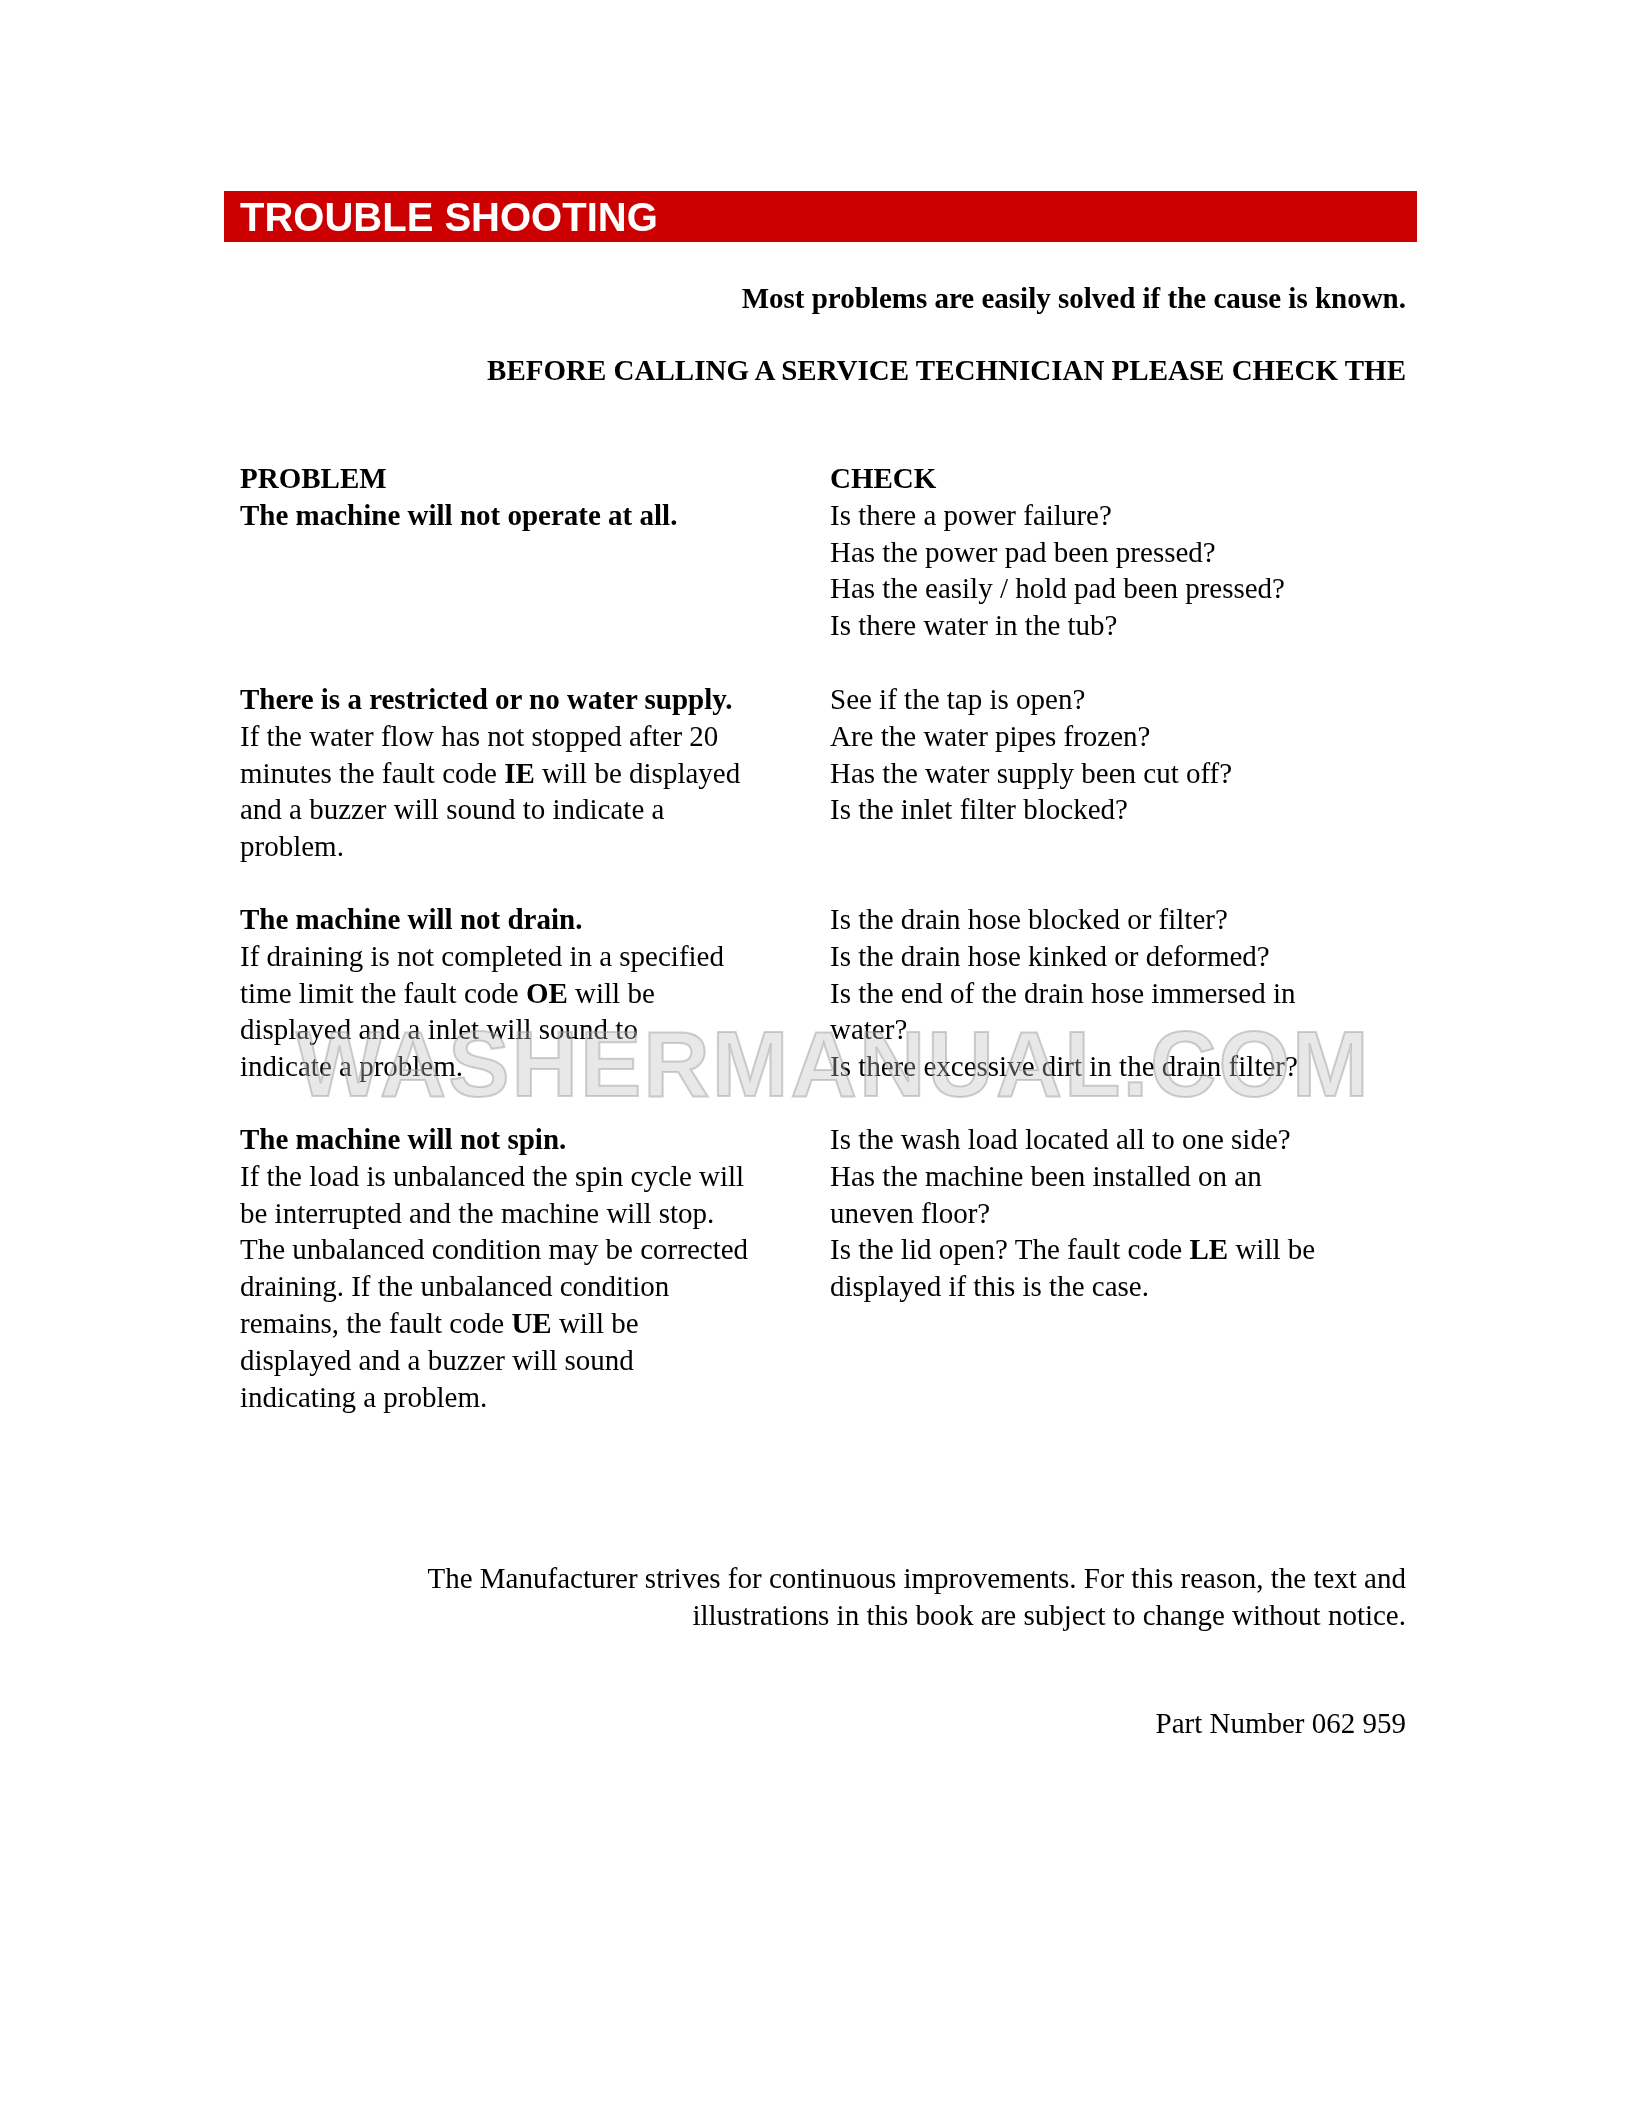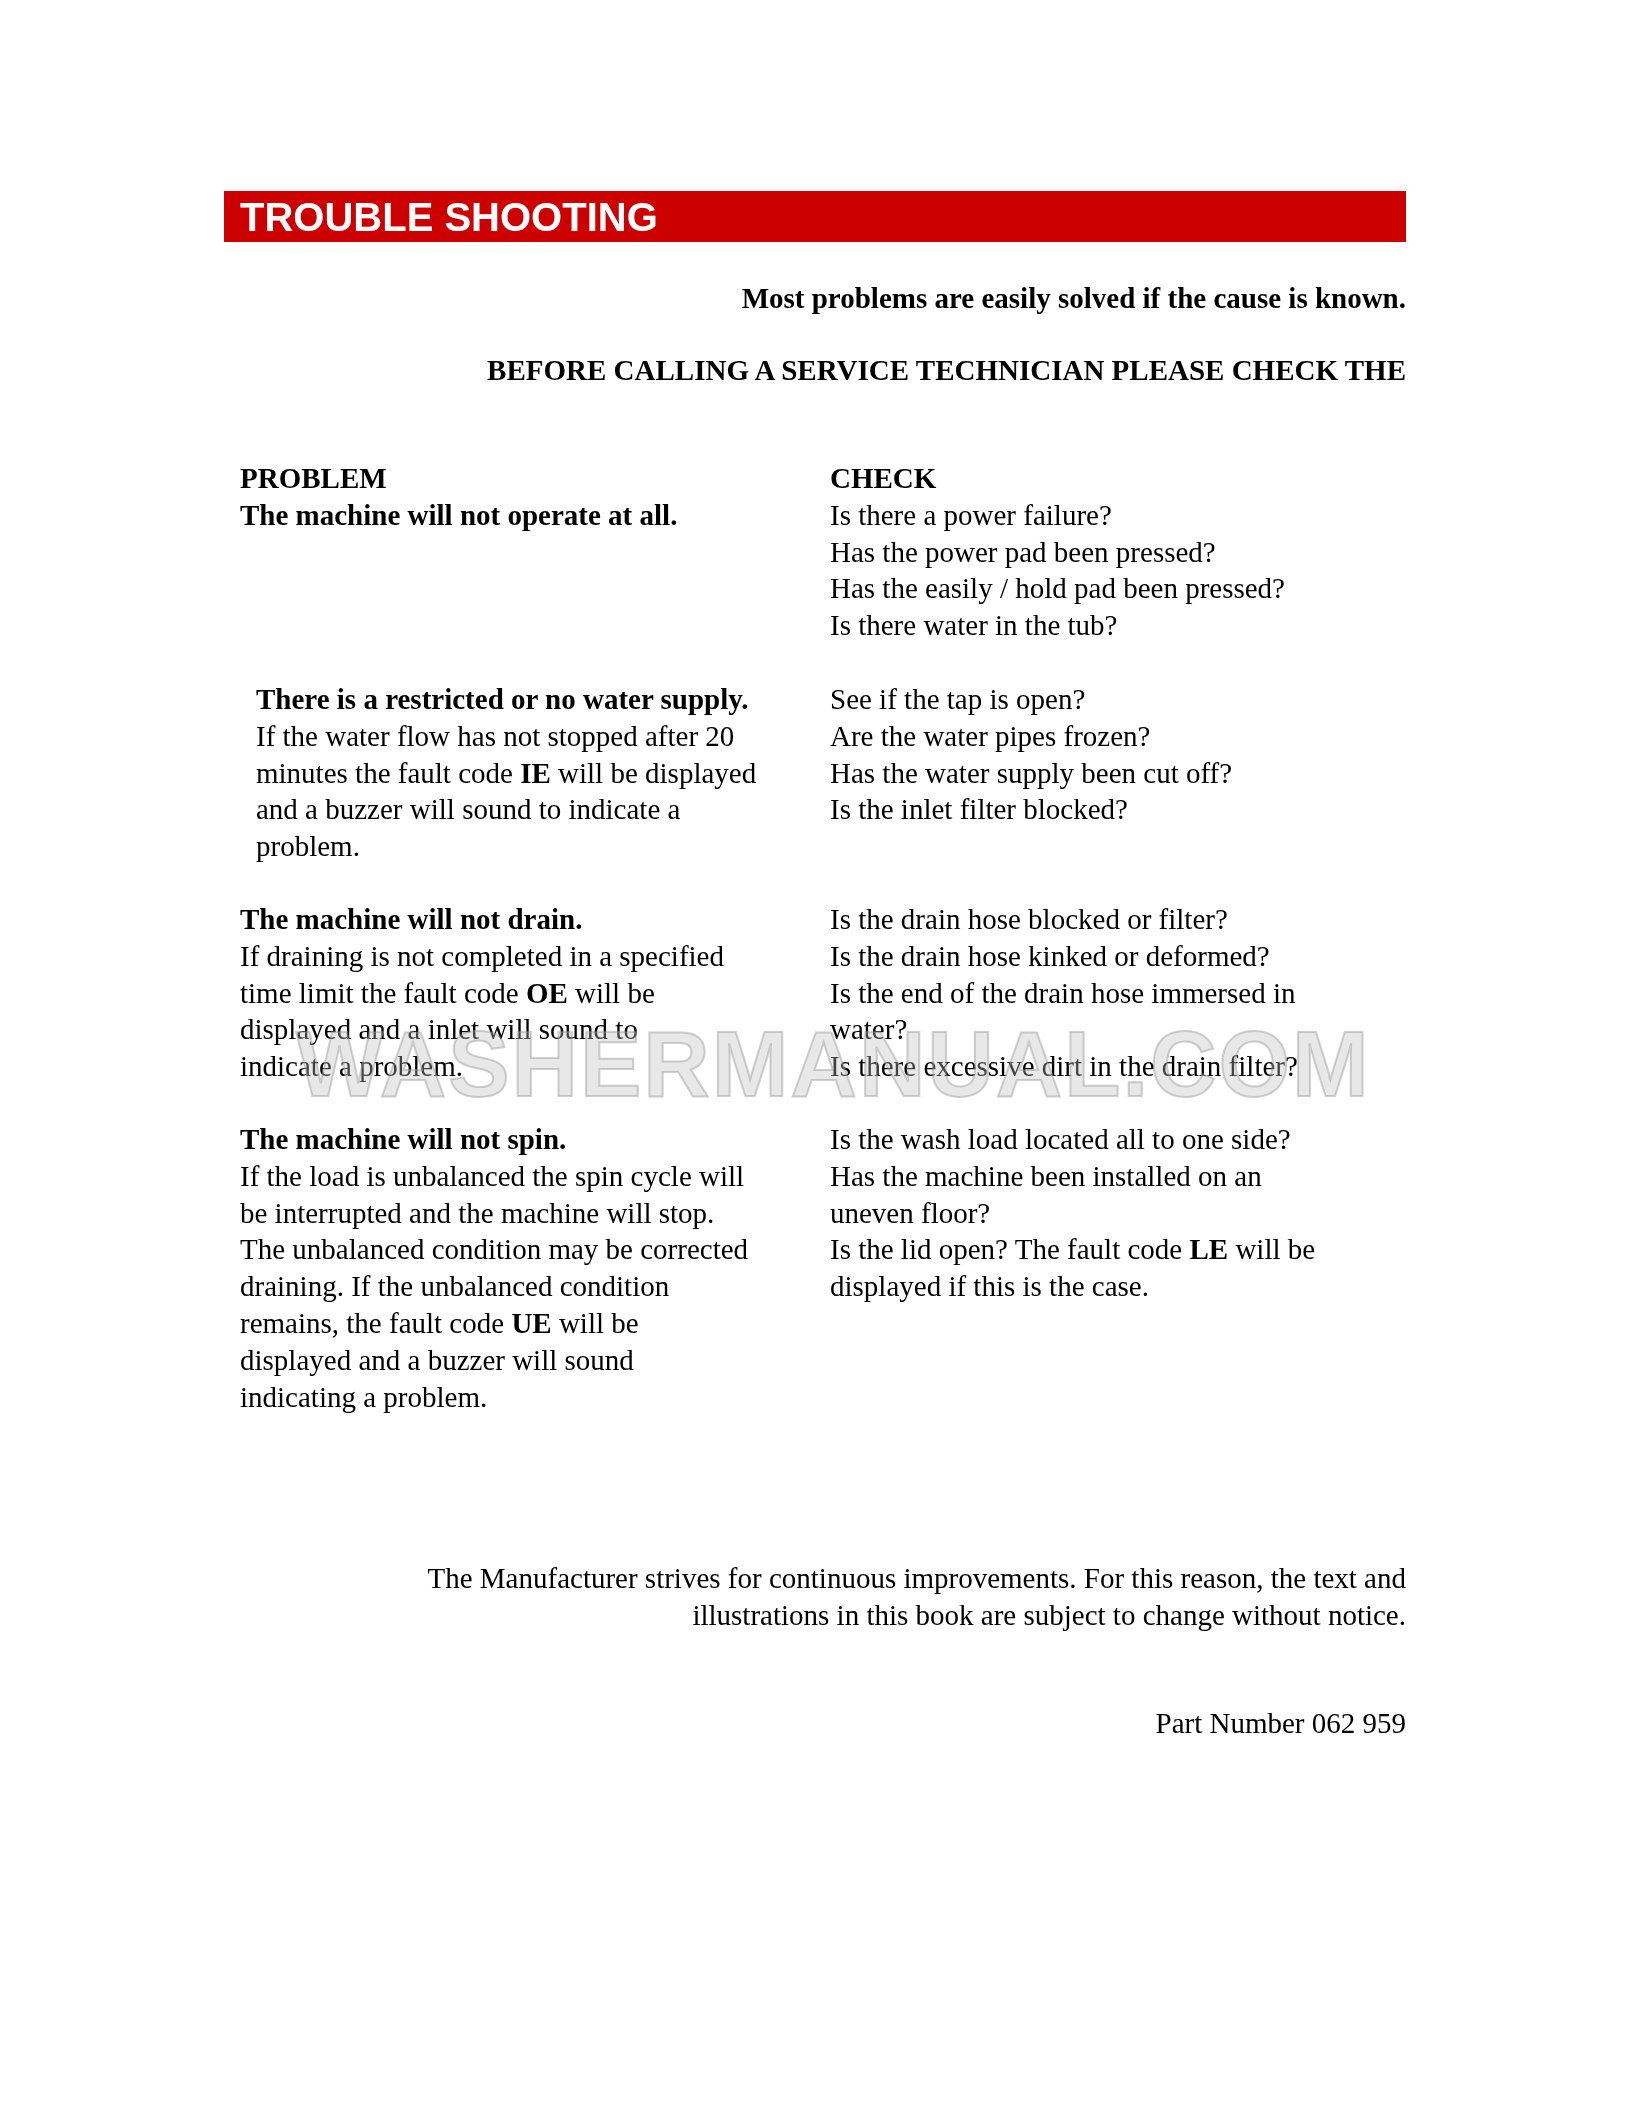--- a/index.html
+++ b/index.html
@@ -1,19 +1,19 @@
 <!DOCTYPE html>
 <html><head>
 <meta charset="utf-8">
 <style>
   html, body { margin: 0; padding: 0; background: #ffffff; }
   body { width: 1632px; height: 2112px; position: relative; overflow: hidden;
          font-family: "Liberation Serif", "DejaVu Serif", serif; color: #000; }
   .header-bar { position: absolute; left: 224px; top: 191px; width: 1182px; height: 51px;
-                background: #cc0000; }
+                background: #cc0000; padding-left: 11px; }
   .header-title { position: absolute; left: 16px; top: 4px; font-family: "Liberation Sans", sans-serif;
                   font-weight: bold; font-size: 40px; color: #ffffff; line-height: 44px; letter-spacing: 0px; }
   .center { position: absolute; left: 224px; width: 1182px; text-align: right; }
   .intro { top: 280px; font-weight: bold; font-size: 29px; line-height: 36px; }
   .before { top: 352px; font-weight: bold; font-size: 29px; line-height: 37px; }
   .col { position: absolute; font-size: 29px; line-height: 36.8px; }
   .left { left: 240px; width: 570px; }
   .right { left: 830px; width: 560px; }
   .b { font-weight: bold; }
   .line { display: block; white-space: nowrap; }
@@ -42,21 +42,21 @@
   <span class="line b">The machine will not operate at all.</span>
 </div>
 <div class="col right" style="top:460px;">
   <span class="line b">CHECK</span>
   <span class="line">Is there a power failure?</span>
   <span class="line">Has the power pad been pressed?</span>
   <span class="line">Has the easily / hold pad been pressed?</span>
   <span class="line">Is there water in the tub?</span>
 </div>
 
-<div class="col left" style="top:681px;margin-left:16px;">
+<div class="col left" style="top:681px;">
   <span class="line b">There is a restricted or no water supply.</span>
   <span class="line">If the water flow has not stopped after 20</span>
   <span class="line"><span>minutes the fault code </span><b>IE</b><span> will be displayed</span></span>
   <span class="line">and a buzzer will sound to indicate a</span>
   <span class="line">problem.</span>
 </div>
 <div class="col right" style="top:681px;">
   <span class="line">See if the tap is open?</span>
   <span class="line">Are the water pipes frozen?</span>
   <span class="line">Has the water supply been cut off?</span>

